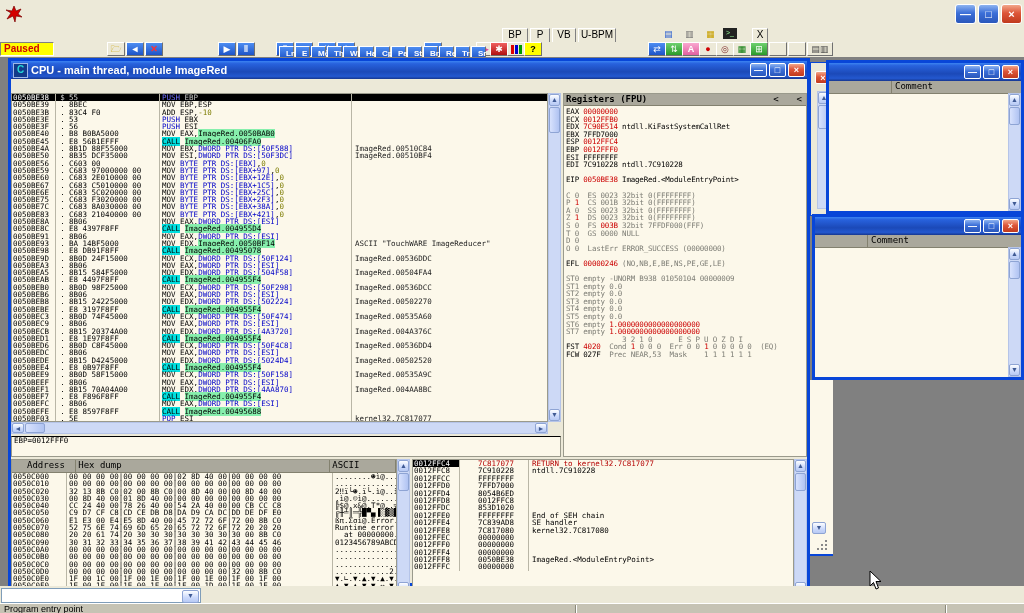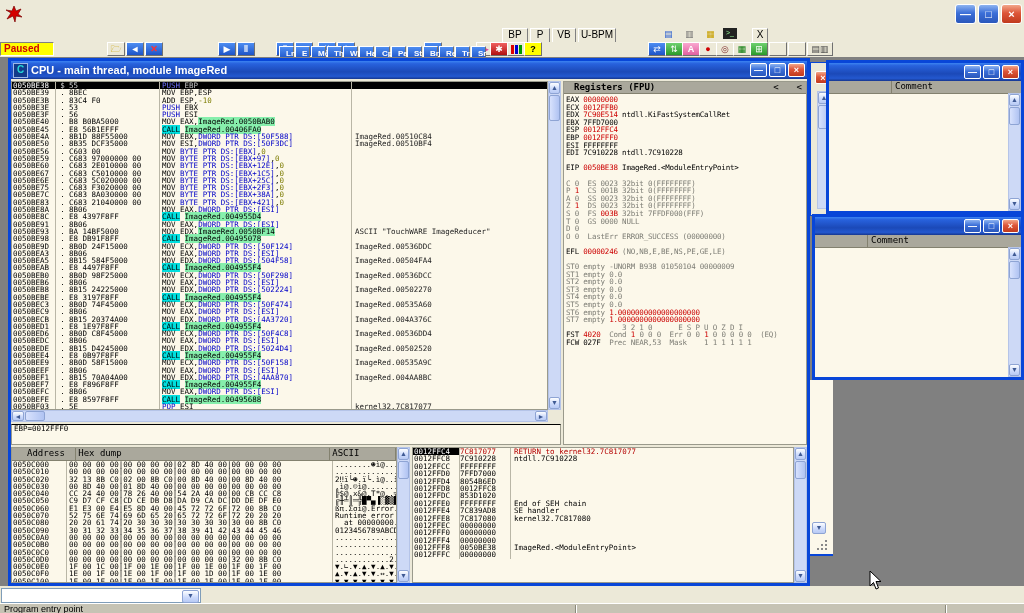--- a/index.html
+++ b/index.html
@@ -79,21 +79,21 @@
   .durow{display:flex;height:7.3px;line-height:7.4px;font-size:7.5px;white-space:pre;}
   .du-a{width:53px;flex:none;border-right:1px solid #b9b6a6;padding-left:1px;}
   .du-h{width:263px;flex:none;border-right:1px solid #b9b6a6;padding-left:2px;}
   .du-t{flex:1;padding-left:2px;}
   .duhdr{display:flex;height:12px;font-size:9px;line-height:11px;}
   .duhdr span{border-right:1px solid #83816f;padding-left:2px;box-sizing:border-box;}
 
   
   .srow{display:flex;height:7.4px;line-height:7.5px;font-size:7.5px;white-space:pre;}
   .st-a{width:45px;flex:none;border-right:1px solid #b9b6a6;padding-left:1px;}
-  .st-v{width:50px;flex:none;border-right:1px solid #b9b6a6;padding-left:0;}
+  .st-v{width:50px;flex:none;border-right:1px solid #b9b6a6;padding-left:18px;}
   .st-c{flex:1;padding-left:3px;}
   .st-a.sel{background:#000;color:#fff;}
   .srow.red .st-v,.srow.red .st-c{color:#b40000;}
 
   
   .commenthdr{display:flex;height:12px;background:#aaa89c;border-bottom:1px solid #83816f;font-size:9px;line-height:11px;font-family:"DejaVu Sans Mono",monospace;}
 
   
   .cmdrow{left:0;top:586px;width:1024px;height:17px;background:#ece9d8;}
   .combobox{position:absolute;left:1px;top:2px;width:200px;height:15px;background:#fff;border:1px solid #7f9db9;box-sizing:border-box;}
@@ -221,21 +221,21 @@
 
   <div class="childwin" style="left:8px;top:58px;width:802px;height:528px;">
     <div class="childtitle">
       <span class="cicon">C</span>
       <span>CPU - main thread, module ImageRed</span>
       <span style="flex:1;"></span>
       <div class="cwbtn">—</div>
       <div class="cwbtn">□</div>
       <div class="cwbtn close">×</div>
     </div>
-    <div style="position:relative;width:796px;height:384px;">
+    <div style="position:relative;width:796px;height:384px;margin-top:12px;">
 
       <div class="pane mono" style="left:0;top:2px;width:537px;height:329px;">
         <div id="disasm-rows">
             <div class="drow sel"><span class="da">0050BE38</span><span class="ds">$</span><span class="dh">55</span><span class="dc"><span class="s-b">PUSH</span><span class="s-t"> EBP</span></span><span class="dm"></span></div>
             <div class="drow"><span class="da">0050BE39</span><span class="ds">.</span><span class="dh">8BEC</span><span class="dc"><span class="s-t">MOV EBP,ESP</span></span><span class="dm"></span></div>
             <div class="drow"><span class="da">0050BE3B</span><span class="ds">.</span><span class="dh">83C4 F0</span><span class="dc"><span class="s-t">ADD ESP,</span><span class="s-n">-10</span></span><span class="dm"></span></div>
             <div class="drow"><span class="da">0050BE3E</span><span class="ds">.</span><span class="dh">53</span><span class="dc"><span class="s-b">PUSH</span><span class="s-t"> EBX</span></span><span class="dm"></span></div>
             <div class="drow"><span class="da">0050BE3F</span><span class="ds">.</span><span class="dh">56</span><span class="dc"><span class="s-b">PUSH</span><span class="s-t"> ESI</span></span><span class="dm"></span></div>
             <div class="drow"><span class="da">0050BE40</span><span class="ds">.</span><span class="dh">B8 B0BA5000</span><span class="dc"><span class="s-t">MOV EAX,</span><span class="s-y">ImageRed.0050BAB0</span></span><span class="dm"></span></div>
             <div class="drow"><span class="da">0050BE45</span><span class="ds">.</span><span class="dh">E8 56B1EFFF</span><span class="dc"><span class="s-c">CALL</span><span class="s-t"> </span><span class="s-y">ImageRed.00406FA0</span></span><span class="dm"></span></div>
@@ -290,21 +290,21 @@
         <div class="sbb" style="left:0;top:0;width:12px;height:10px;">◄</div>
         <div class="sbt" style="left:13px;top:0;width:20px;height:10px;"></div>
         <div class="sbb" style="right:0;top:0;width:12px;height:10px;">►</div>
       </div>
 
       <div class="pane mono" style="left:0;top:345px;width:550px;height:21px;border-top:1px solid #000;">
         <div style="font-size:7.5px;line-height:8px;padding-left:2px;">EBP=0012FFF0</div>
       </div>
 
       <div class="pane mono" style="left:552px;top:2px;width:244px;height:364px;">
-        <div class="hdrbar" style="height:11px;font-size:9px;line-height:10px;font-weight:bold;padding-left:10px;display:flex;">
+        <div class="hdrbar" style="height:11px;font-size:9px;line-height:10px;font-weight:bold;padding-left:2px;display:flex;">
           <span>Registers (FPU)</span>
           <span style="flex:1;"></span>
           <span style="padding:0 14px 0 0;font-weight:normal;">&lt;</span>
           <span style="padding:0 4px;font-weight:normal;">&lt;</span>
         </div>
         <div id="register-lines" style="padding:2px 0 0 2px;">
             <div class="rrow"><span class="s-t">EAX </span><span class="s-r">00000000</span></div>
             <div class="rrow"><span class="s-t">ECX </span><span class="s-r">0012FFB0</span></div>
             <div class="rrow"><span class="s-t">EDX </span><span class="s-r">7C90E514</span><span class="s-t"> ntdll.KiFastSystemCallRet</span></div>
             <div class="rrow"><span class="s-t">EBX 7FFD7000</span></div>

